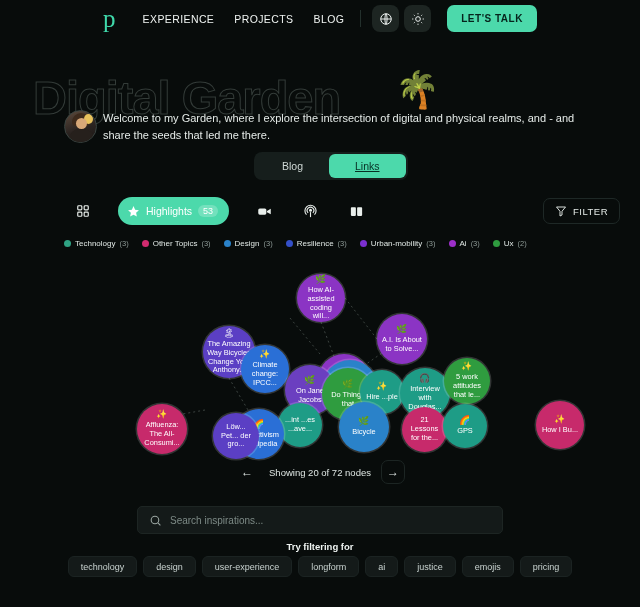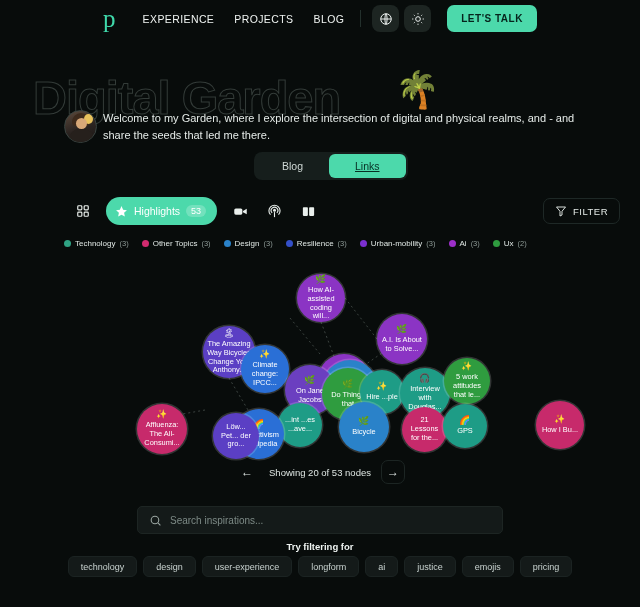--- a/index.html
+++ b/index.html
@@ -67,21 +67,21 @@
     display: flex; align-items: center; padding: 2px;
   }
   .tab {
     height: 24px; padding: 0 26px; border-radius: 6px; font-size: 10.5px;
     display: flex; align-items: center; justify-content: center;
     color: #cfd8d5; cursor: pointer; border: none; background: transparent;
   }
   .tab.active { background: #4cd9ab; color: #073024; text-decoration: underline; }
 
   
-  .toolbar { position: absolute; left: 68px; top: 196px; display: flex; align-items: center; gap: 0; }
+  .toolbar { position: absolute; left: 68px; top: 196px; display: flex; align-items: center; gap: 12px; }
   .tb-icon {
     width: 30px; height: 30px; display: flex; align-items: center; justify-content: center;
     color: #e9efec; cursor: pointer; margin-right: 4px;
   }
   .pill-high {
     height: 28px; background: #4cd9ab; border-radius: 14px; display: flex;
     align-items: center; gap: 6px; padding: 0 11px 0 9px; margin: 0 8px 0 4px; cursor: pointer;
   }
   .pill-high .lbl { font-size: 10.5px; color: #fff; font-weight: 500; }
   .pill-high .cnt {
@@ -352,21 +352,21 @@
         <div class="nl">Affluenza: The All-Consumi...</div>
       </div>
       <div class="node" style="left: 536px; top: 143px; width: 48px; height: 48px; background: rgb(199, 42, 107);">
         <div class="emo">✨</div>
         <div class="nl">How I Bu...</div>
       </div>
     </div>
 
   <div class="pager">
     <button class="pg-btn flat">←</button>
-    <span class="pg-txt">Showing 20 of 53 nodes</span>
+    <span class="pg-txt">Showing 20 of 72 nodes</span>
     <button class="pg-btn">→</button>
   </div>
 
   <div class="search">
     <svg width="13" height="13" viewBox="0 0 24 24" fill="none" stroke="#9aa6a2" stroke-width="2">
       <circle cx="11" cy="11" r="7"></circle>
         <path d="M16.5 16.5L21 21"></path>
     </svg>
     <input type="text" placeholder="Search inspirations..." style="">
   </div>

